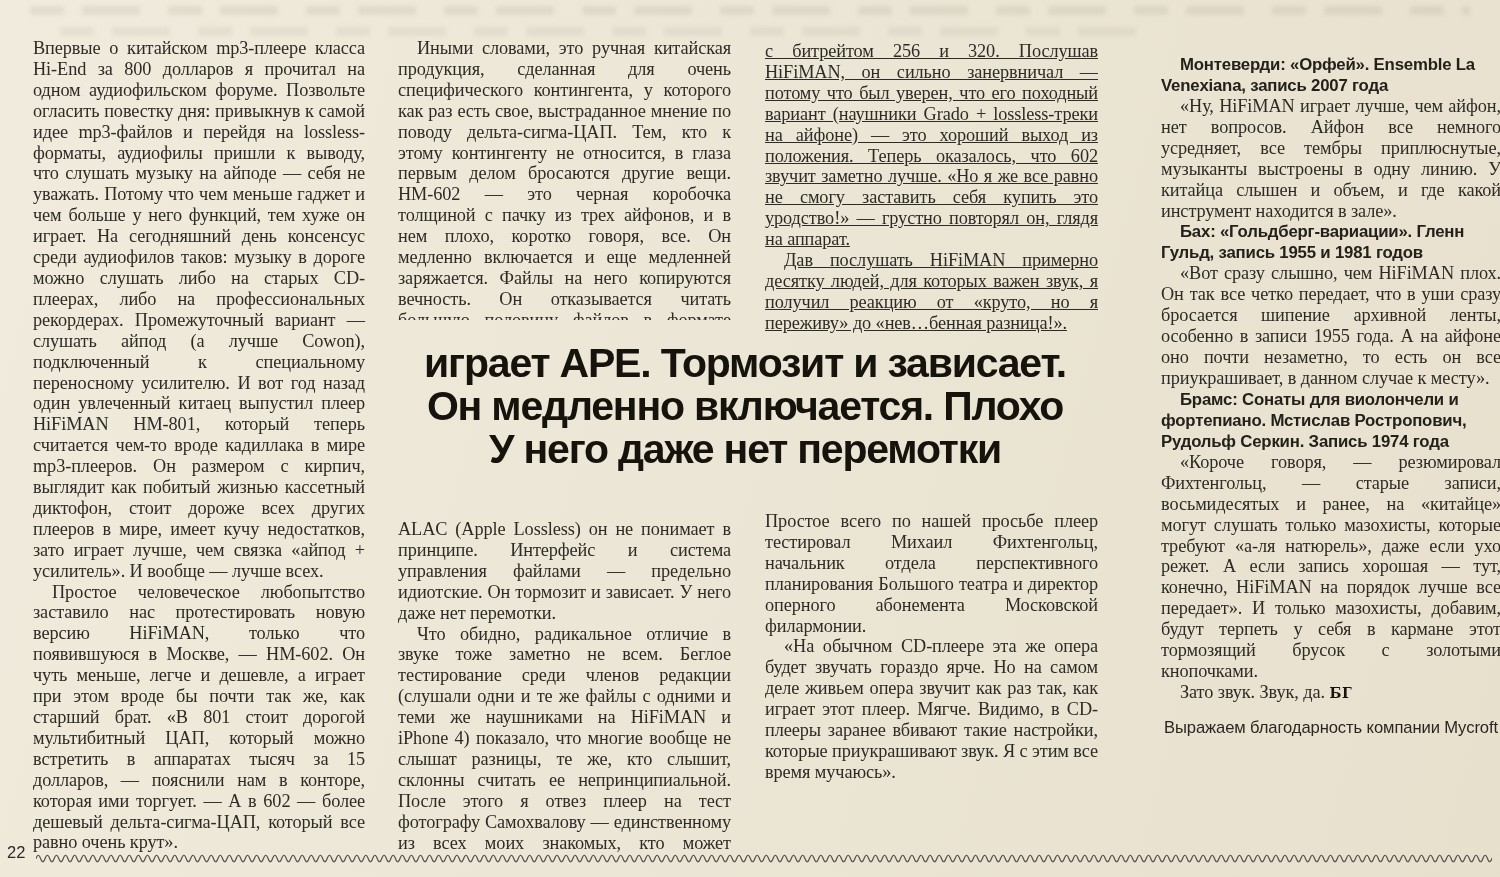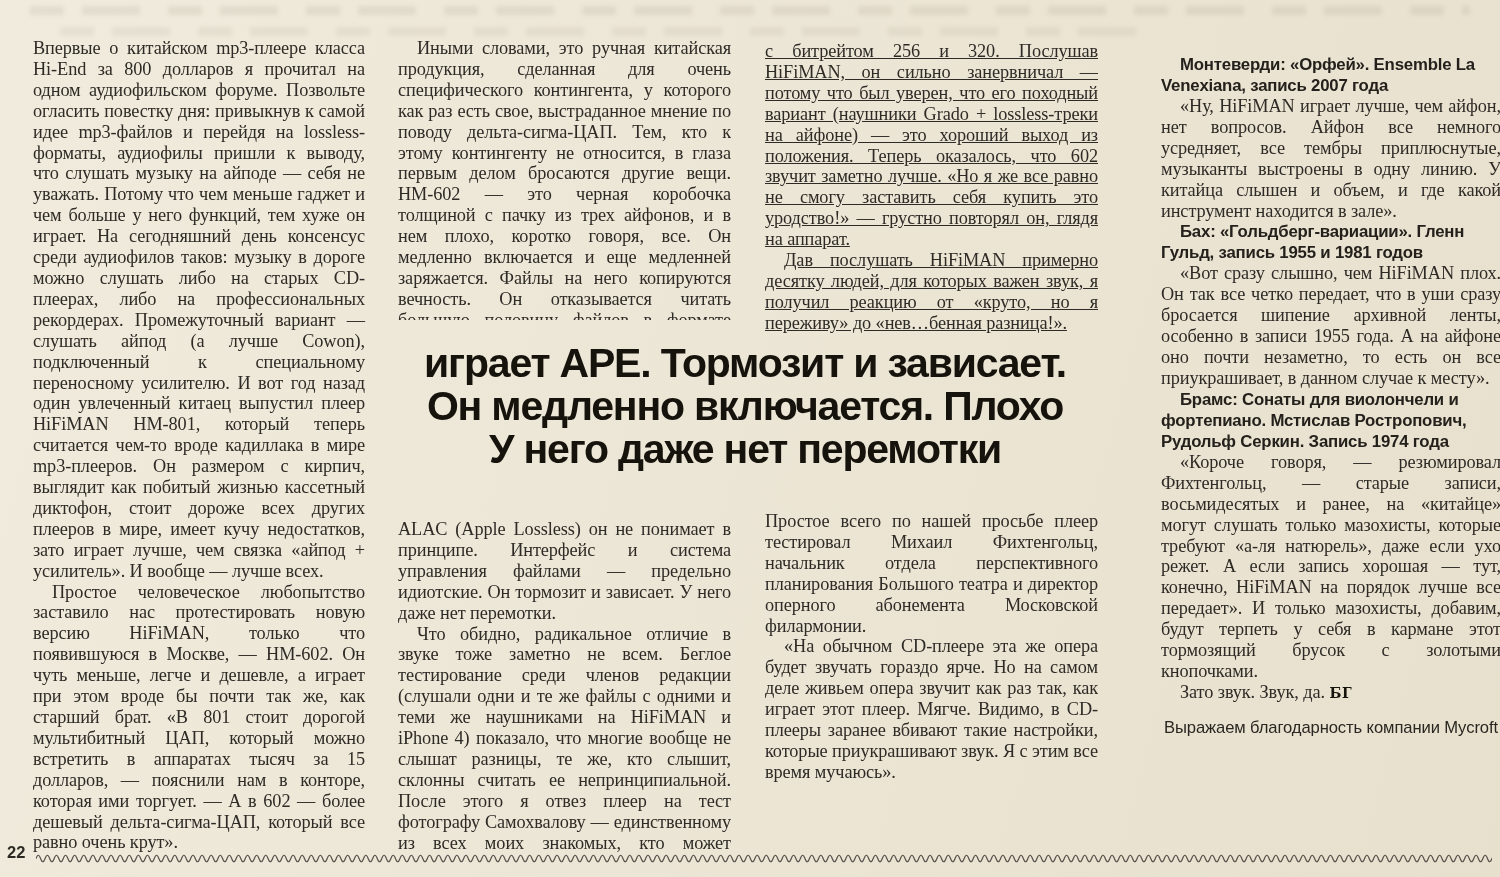--- a/index.html
+++ b/index.html
@@ -42,21 +42,21 @@
     font-weight:700;font-size:14px;letter-spacing:0.5px;color:#17140e;
   }
   .credit{
     font-family:"Liberation Sans","DejaVu Sans",sans-serif;
     font-size:16.6px;line-height:20.5px;color:#2a2722;
     margin-top:14px !important;text-align:center;
   }
   .pagenum{
     position:absolute;left:7px;top:843px;
     font-family:"Liberation Sans","DejaVu Sans",sans-serif;
-    font-weight:700;font-size:16.5px;color:#2c2924;
+    font-weight:400;font-size:16.5px;color:#2c2924;
   }
   .wave{position:absolute;left:36px;top:852px;}
 </style>
 </head>
 <body>
 
 <div class="page">
 
   <div class="bleed b1"></div>
   <div class="bleed b2"></div>

